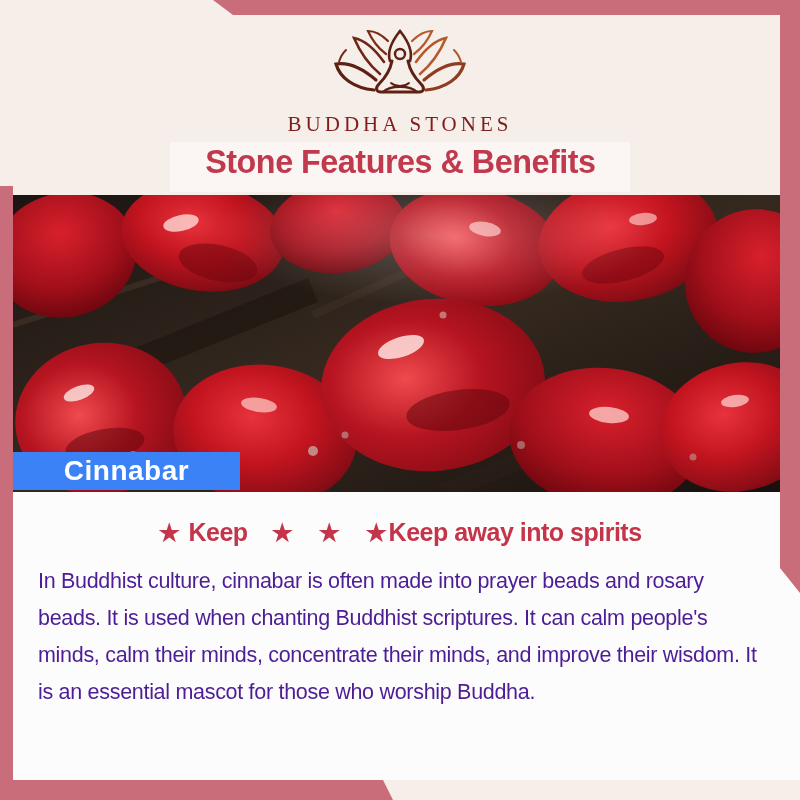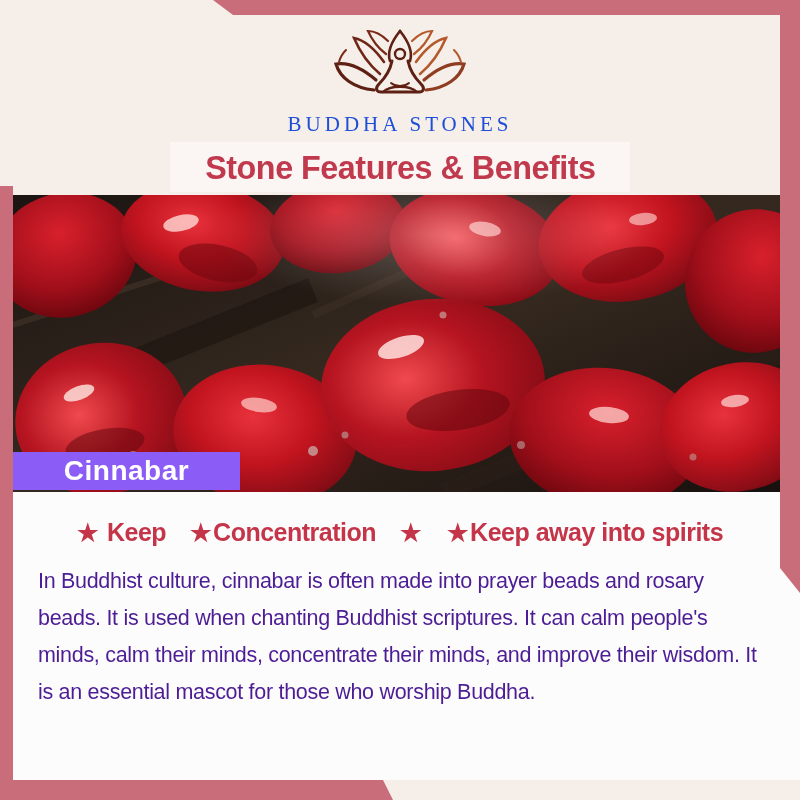--- a/index.html
+++ b/index.html
@@ -7,40 +7,40 @@
     position:relative;width:800px;height:800px;overflow:hidden;
     background:#f6efe9;
     font-family:"Liberation Sans",sans-serif;
   }
   
   #frame-svg{position:absolute;left:0;top:0;width:800px;height:800px;pointer-events:none;z-index:30;}
   
   .logo-icon{position:absolute;left:330px;top:28px;width:140px;height:80px;z-index:5;}
   .brand-name{
     position:absolute;left:0;top:112px;width:800px;text-align:center;z-index:5;
-    font-family:"Liberation Serif",serif;font-size:21px;letter-spacing:4px;color:#1d4ed8;
+    font-family:"Liberation Serif",serif;font-size:21px;letter-spacing:4px;color:#7f1d1d;
   }
   .banner{
     position:absolute;left:170px;top:142px;width:460px;height:50px;z-index:4;
-    background:#fbf5f3;display:flex;align-items:center;justify-content:center;
+    background:#fbf5f3;display:flex;justify-content:center;
   }
   .banner-title{
     font-size:34px;font-weight:700;color:#c0394d;letter-spacing:-0.5px;
     display:inline-block;transform:scaleX(0.95);white-space:nowrap;
   }
   
   .photo{
     position:absolute;left:13px;top:195px;width:767px;height:297px;z-index:3;
     background:#241c19;overflow:hidden;
   }
   .photo svg{display:block;width:767px;height:297px;}
   
   .ribbon{
     position:absolute;left:13px;top:452px;width:227px;height:38px;z-index:20;
-    background:#8b5cf6;display:flex;align-items:center;justify-content:center;
+    background:#3b82f6;display:flex;align-items:center;justify-content:center;
   }
   .ribbon-label{font-size:28px;font-weight:700;color:#ffffff;letter-spacing:0.5px;}
   
   .info-panel{
     position:absolute;left:13px;top:492px;width:787px;height:288px;z-index:2;
     background:#fdfcfc;
   }
   .features-row{
     position:absolute;left:0;top:518px;width:800px;z-index:6;
     display:flex;justify-content:center;align-items:center;gap:24px;
@@ -170,21 +170,20 @@
 
   <div class="info-panel"></div>
 
   <div class="features-row">
     <span class="feature-item first-gap">
       <span class="star">★</span>
       <span>Keep</span>
     </span>
     <span class="feature-item">
       <span class="star">★</span>
-      <span>Concentration</span>
     </span>
     <span class="feature-item">
       <span class="star">★</span>
     </span>
     <span class="feature-item">
       <span class="star">★</span>
       <span>Keep away into spirits</span>
     </span>
   </div>
 

